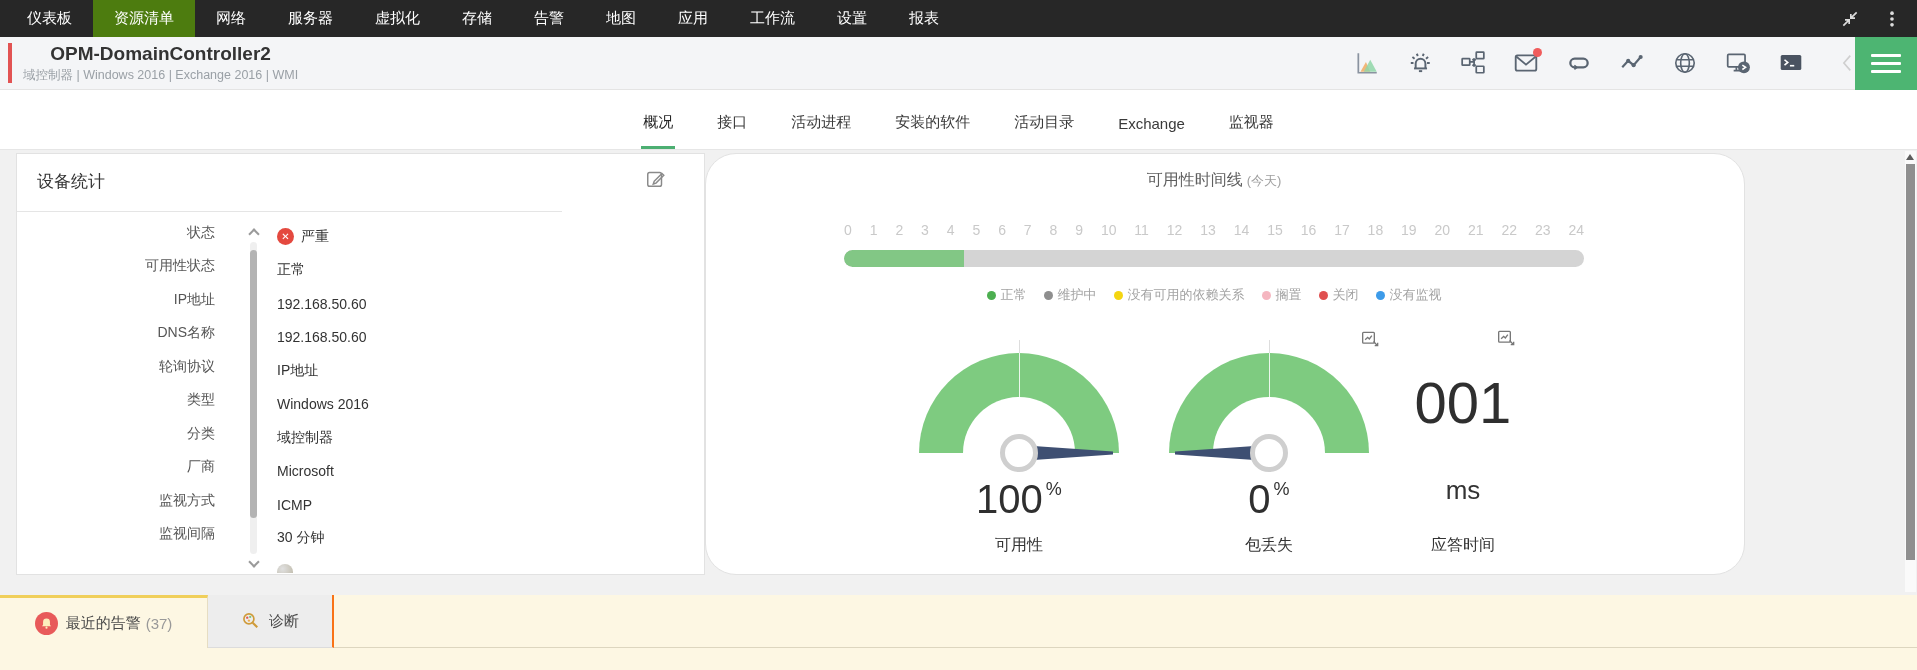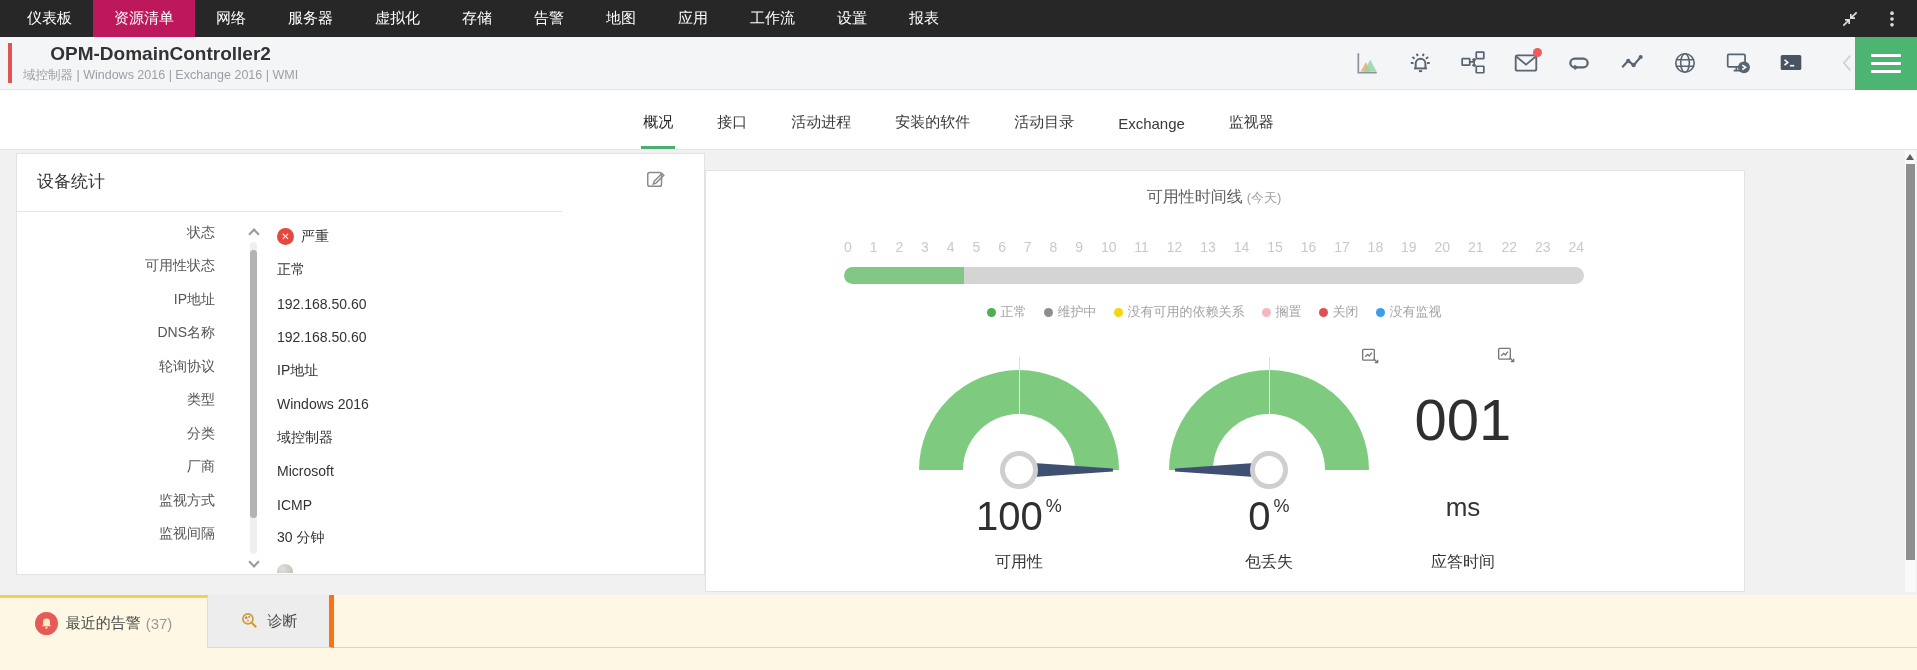--- a/index.html
+++ b/index.html
@@ -3,21 +3,21 @@
 <meta charset="utf-8">
 <style>
   * { margin:0; padding:0; box-sizing:border-box; }
   html,body { background:#e9e9e9; }
   body { font-family:"Liberation Sans","DejaVu Sans",sans-serif; }
   .page { position:relative; width:1917px; height:670px; background:#f1f1f1; overflow:hidden; }
 
   
   .topnav { position:absolute; top:0; left:0; right:0; height:37px; background:#272727; display:flex; align-items:stretch; padding-left:6px; }
   .nav-item { color:#fff; font-size:15px; display:flex; align-items:center; padding:3px 21px; cursor:pointer; white-space:nowrap; }
-  .nav-item.active { background:#be185d; }
+  .nav-item.active { background:#4d7c0f; }
   .nav-right { margin-left:auto; display:flex; align-items:center; gap:16px; padding-right:12px; }
 
   
   .header { position:absolute; top:37px; left:0; right:0; height:53px; background:#f4f5f7; border-bottom:1px solid #e4e4e4; display:flex; align-items:center;text-align:center; }
   .accent-bar { width:4px; height:40px; background:#e25353; margin-left:8px; flex:none; }
   .titles { margin-left:11px; }
   .page-title { font-size:19px; font-weight:bold; color:#333; line-height:22px; }
   .page-subtitle { font-size:12.5px; color:#9aa0a6; margin-top:2px; }
   .toolbar { margin-left:auto; display:flex; align-items:center; gap:27px; padding-right:16px; }
   .tb-icon { position:relative; width:26px; height:26px; display:flex; align-items:center; justify-content:center; cursor:pointer; }
@@ -46,21 +46,21 @@
   .dev-row.has-icon .crit { display:inline-flex; }
   .partial-ball { width:16px; height:16px; border-radius:50%; background:radial-gradient(circle at 35% 30%, #e0e0e0, #b9b39f); }
   .inner-scroll { position:absolute; left:232px; top:74px; width:10px; height:340px; }
   .inner-scroll .track { position:absolute; left:1px; top:14px; bottom:14px; width:7px; background:#efefef; border-radius:4px; }
   .inner-scroll .thumb { position:absolute; left:1px; top:22px; width:7px; height:268px; background:#b3b3b3; border-radius:4px; }
   .chev-up,.chev-dn { position:absolute; left:1px; width:8px; height:8px; border-left:2px solid #9a9a9a; border-top:2px solid #9a9a9a; }
   .chev-up { top:2px; transform:rotate(45deg); }
   .chev-dn { bottom:2px; transform:rotate(225deg); }
 
   
-  .avail-card { left:705px; top:170px; width:1040px; height:422px; }
+  .avail-card { left:705px; top:153px; width:1040px; height:422px;border-radius:31px; }
   .av-title { position:absolute; left:138px; width:740px; top:16px; text-align:center; font-size:16px; color:#5f5f5f; }
   .av-title .suffix { font-size:13px; color:#a0a0a0; margin-left:4px; }
   .hours { position:absolute; left:138px; width:740px; top:68px; display:flex; justify-content:space-between; font-size:14px; color:#c9c9c9; }
   .tl-track { position:absolute; left:138px; width:740px; top:96px; height:17px; background:#d4d4d4; border-radius:9px; overflow:hidden; }
   .tl-seg { position:absolute; left:0; top:0; bottom:0; background:#82c785; border-radius:9px 0 0 9px; }
   .legend { position:absolute; left:138px; width:740px; top:132px; display:flex; justify-content:center; gap:17px; font-size:13px; color:#a3a3a3; }
   .lg-item { display:flex; align-items:center; gap:5px; white-space:nowrap; }
   .lg-dot { width:9px; height:9px; border-radius:50%; flex:none; }
 
   .gauge,.resp { position:absolute; top:199px; width:220px; height:220px; text-align:center; }
@@ -82,21 +82,21 @@
   
   .page-scroll { position:absolute; right:1px; top:151px; width:11px; height:441px; background:#fafafa; }
   .ps-arrow { position:absolute; left:1px; top:3px; width:0; height:0; border-left:4.5px solid transparent; border-right:4.5px solid transparent; border-bottom:6px solid #5c5c5c; }
   .ps-thumb { position:absolute; left:1px; top:13px; width:9px; height:396px; background:#8f8f8f; }
 
   
   .bottom { position:absolute; left:0; right:0; top:595px; height:75px; background:#fdf7e3; }
   .bottom .underline { position:absolute; left:208px; right:0; top:52px; height:1px; background:#ddd6bf; }
   .btab { position:absolute; top:0; height:53px; display:flex; align-items:center; justify-content:center; gap:8px; font-size:15px; color:#4a4a4a; cursor:pointer; }
   .btab1 { left:0; width:208px; background:#fdf7e3; border-top:3px solid #f0cf5a; border-right:1px solid #e6ddc2; }
-  .btab2 { left:208px; width:126px; background:#ededed; border-right:5px solid #f97316; border-bottom:1px solid #dcdcdc; }
+  .btab2 { left:208px; width:126px; background:#ededed; border-right:2px solid #f97316; border-bottom:1px solid #dcdcdc; }
   .bcount { color:#999; margin-left:-3px; }
   .bell-badge { width:23px; height:23px; border-radius:50%; background:#e85a5a; display:flex; align-items:center; justify-content:center; flex:none; }
 
   svg { display:block; }
 </style>
 </head>
 <body>
 
 <div class="page">
 

